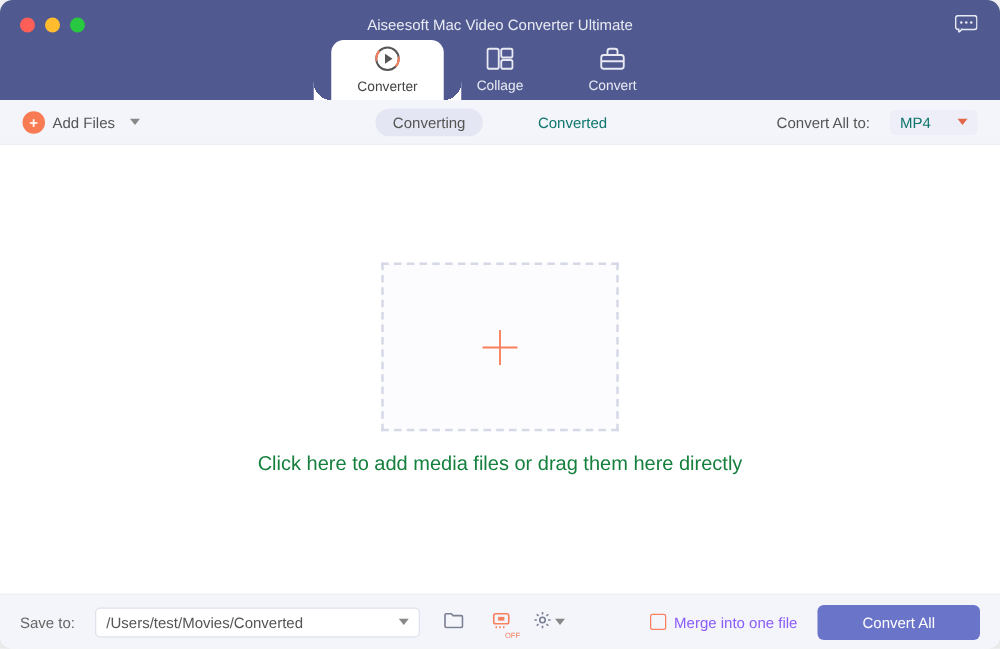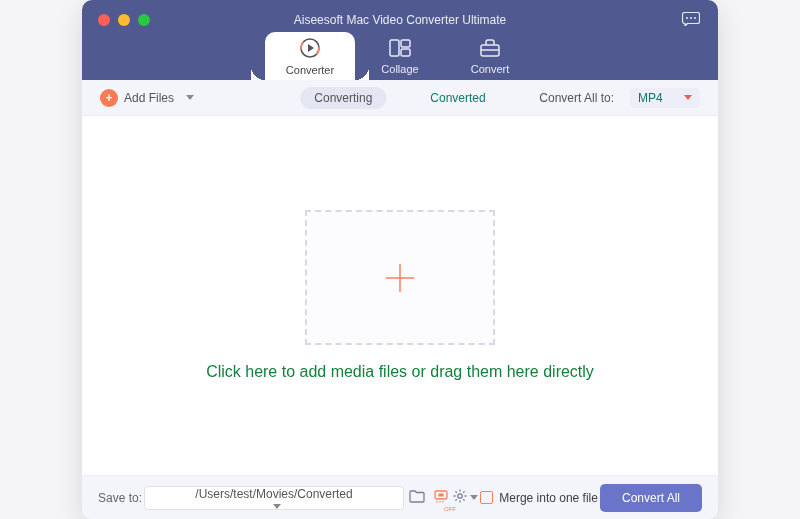--- a/index.html
+++ b/index.html
@@ -7,21 +7,21 @@
     background: #f5f5f7;
     font-family: -apple-system, BlinkMacSystemFont, "Segoe UI", Arial, sans-serif;
     font-size: 12px;
     color: #333;
     display: flex;
     align-items: center;
     justify-content: center;
     height: 100vh;
   }
   .window {
-    width: 636px;
+    width: 800px;
     height: 519px;
     background: #fff;
     border-radius: 10px;
     box-shadow: 0 8px 30px rgba(0,0,0,0.12);
     overflow: hidden;
     display: flex;
     flex-direction: column;
   }
   .titlebar {
     height: 80px;
@@ -195,69 +195,68 @@
     font-size:16px;
   }
 
   .footer {
     height: 44px;
     background: #f3f5fb;
     border-top: 1px solid #eceef4;
     display:flex;
     align-items:center;
     padding: 0 16px;
-    gap: 2px;
+    gap: 16px;
     flex-shrink: 0;
   }
   .save-to-label { color:#666; }
   .path-field {
     width: 260px;
     height: 24px;
     background: #fff;
     border: 1px solid #dfe2ec;
     border-radius: 4px;
     display:flex;
     align-items:center;
     justify-content: space-between;
     padding: 0 8px;
     color:#555;
     font-size:12px;
     cursor:pointer;
-    flex-direction:column;
   }
   .icon-btn {
     width: 22px; height: 22px;
     display:flex;align-items:center;justify-content:center;
     cursor:pointer;
     color:#7b7f92;
   }
   .icon-btn.accent { color:#f9805f; position:relative; }
   .icon-btn .mini-off {
     position:absolute; bottom:-3px; right:-4px;
     font-size:6px; color:#f9805f; letter-spacing:0;
   }
   .footer-spacer { flex:1; }
   .merge-cb {
     display:flex;
     align-items:center;
     gap:6px;
-    color:#404040;
+    color:#8b5cf6;
     cursor:pointer;
   }
   .cb-box {
     width:13px;height:13px;
     border:1.5px solid #f9805f;
     border-radius:2px;
   }
   .convert-btn {
     background:#6a74c9;
     color:#fff;
     border:none;
     height:28px;
-    padding: 0 22px;
+    padding: 0 36px;
     border-radius:5px;
     font-size:12px;
     cursor:pointer;
   }
 </style>
 </head>
 <body>
 
 <div class="window">
 

